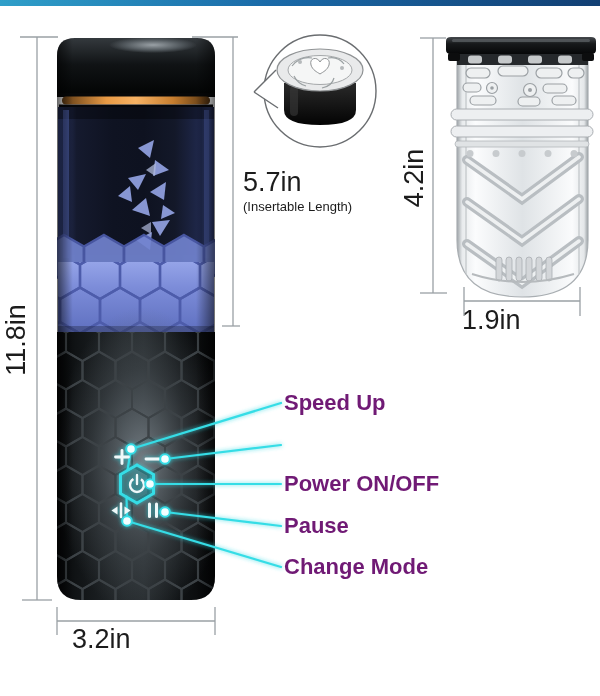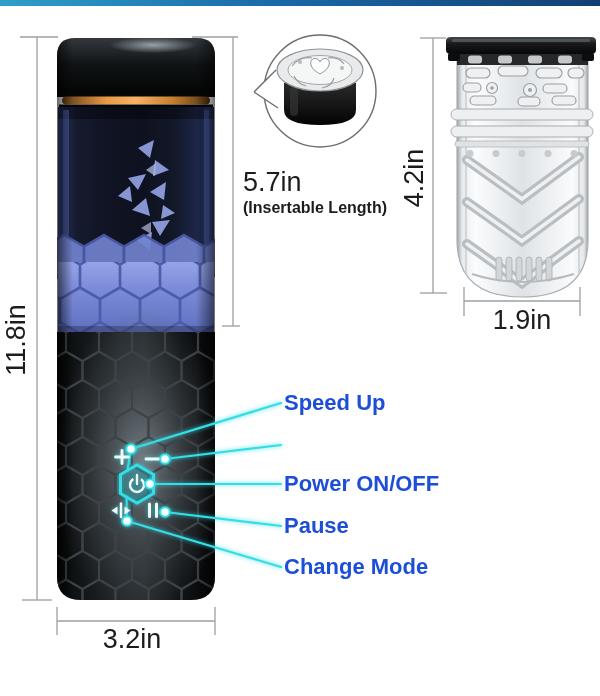--- a/index.html
+++ b/index.html
@@ -2,25 +2,25 @@
 <html><head>
 <meta charset="utf-8">
 <style>
   html,body{margin:0;padding:0;background:#fff;}
   .page{position:relative;width:600px;height:696px;background:#fff;overflow:hidden;
         font-family:"Liberation Sans",sans-serif;}
   .topbar{position:absolute;top:0;left:0;width:600px;height:6px;
         background:linear-gradient(90deg,#2f9fc9 0%,#1a6aa8 45%,#123f73 100%);}
   svg.scene{position:absolute;top:0;left:0;width:600px;height:696px;}
   .dim{position:absolute;color:#1c1c1c;font-size:27px;line-height:32px;white-space:nowrap;}
-  .dim.center{text-align:center;}
+  .dim.center{text-align:left;}
   .vert{transform:rotate(-90deg);}
-  .note{position:absolute;font-size:16px;font-weight:700;color:#1c1c1c;white-space:nowrap;}
+  .note{position:absolute;font-size:13px;font-weight:400;color:#1c1c1c;white-space:nowrap;}
   .ctl{position:absolute;left:284px;font-size:22px;line-height:28px;font-weight:600;
-       color:#1d4ed8;white-space:nowrap;}
+       color:#701a75;white-space:nowrap;}
   #d-total{left:-54px;top:324px;width:140px;text-align:center;}
   #d-insert{left:243px;top:166px;}
   #d-note{left:243px;top:199px;}
   #d-sleeveH{left:354px;top:162px;width:120px;text-align:center;}
   #d-sleeveW{left:462px;top:304px;width:120px;}
   #d-bodyW{left:72px;top:623px;width:120px;}
   #ctl-0{top:389px;} #ctl-1{top:431px;} #ctl-2{top:470px;} #ctl-3{top:512px;} #ctl-4{top:553px;}
 </style>
 </head>
 <body>

